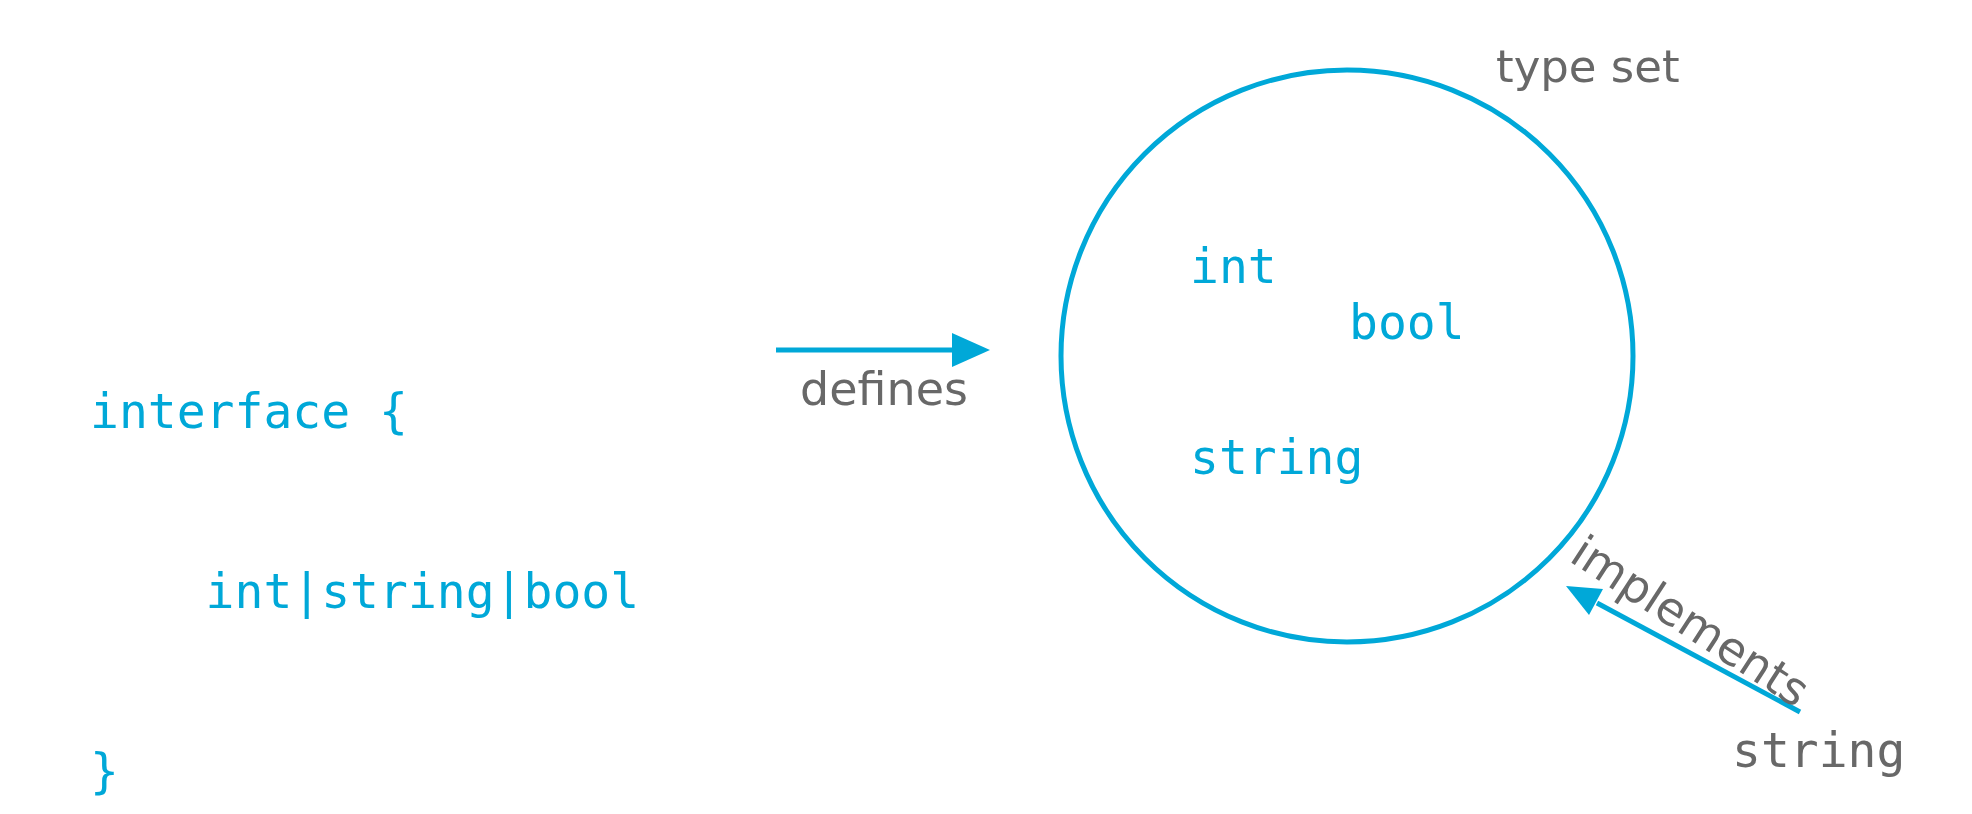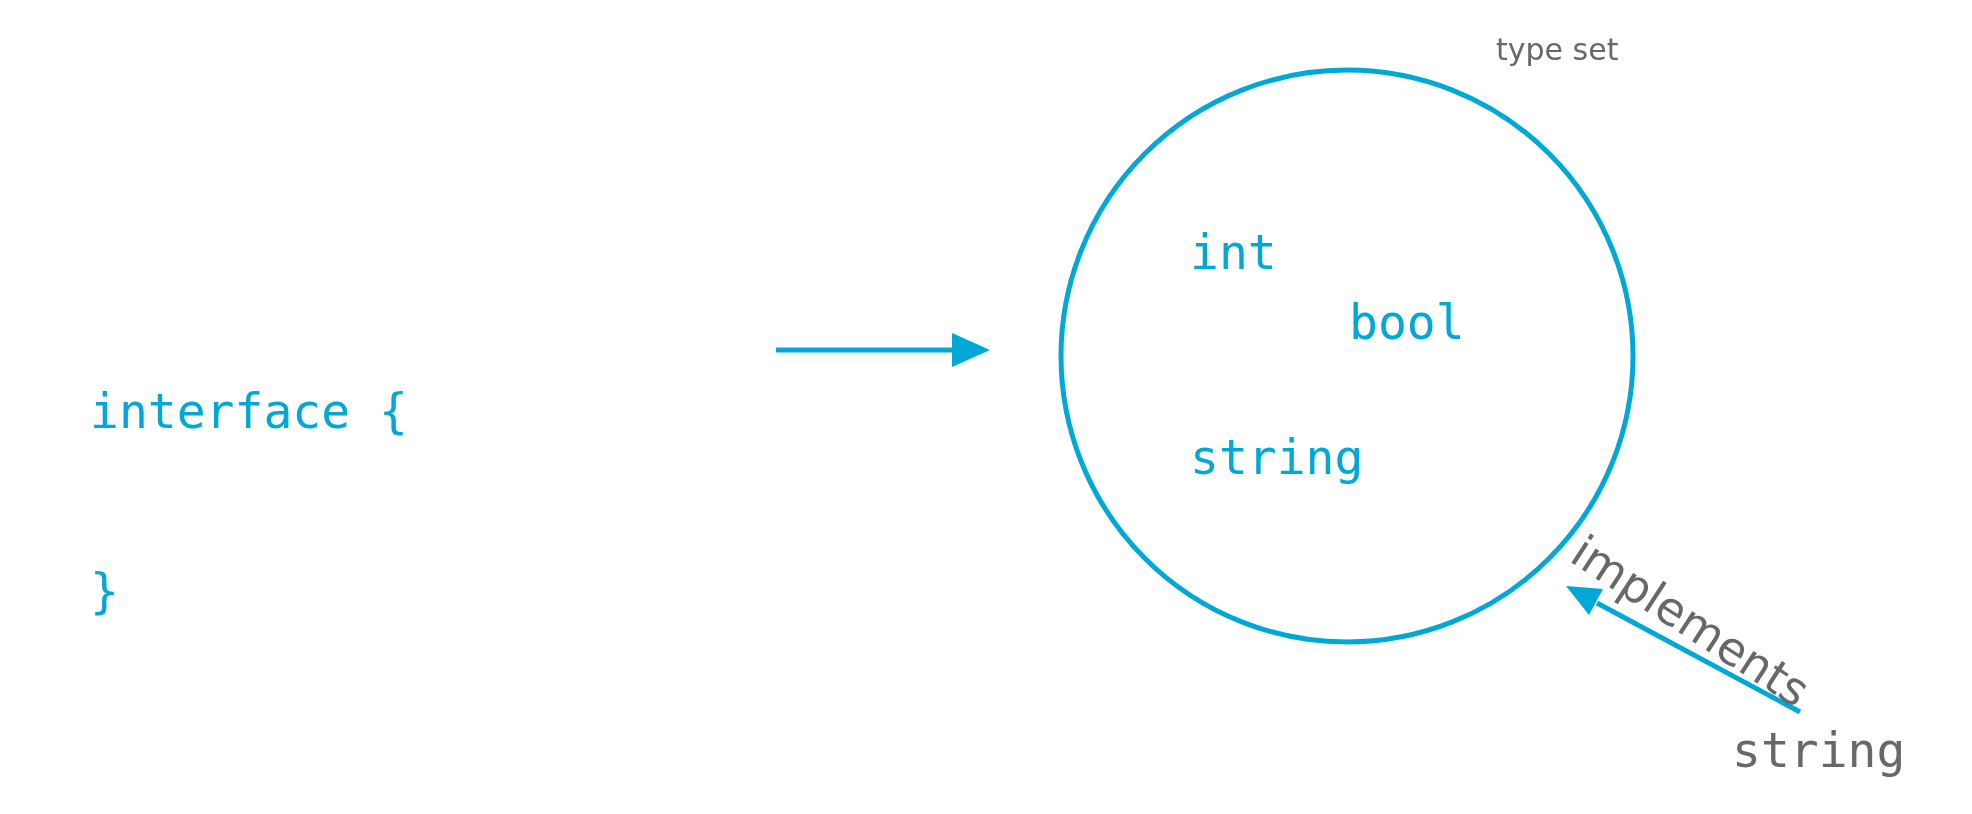--- a/index.html
+++ b/index.html
@@ -34,35 +34,35 @@
     white-space: pre;
   }
   .gray-label {
     position: absolute;
     color: var(--label);
     font-size: 46px;
     line-height: 1.1;
     white-space: nowrap;
   }
   .defines-label { left: 800px; top: 364px; }
-  .typeset-label { left: 1496px; top: 33px; font-size: 30px; text-align: right; }
+  .typeset-label { left: 1496px; top: 42px; font-size: 45px; text-align: right; }
   .implements-label {
     left: 1590px; top: 526px;
     transform: rotate(33deg);
     transform-origin: 0 0;
   }
   .member {
     position: absolute;
     font-family: "DejaVu Sans Mono", "Liberation Mono", monospace;
     font-size: 48px;
     line-height: 48px;
     color: var(--accent);
     white-space: nowrap;
   }
-  .member-int    { left: 1190px; top: 228px; text-align: right; }
+  .member-int    { left: 1190px; top: 242px; text-align: right; }
   .member-bool   { left: 1349px; top: 298px; }
   .member-string { left: 1190px; top: 433px; }
   .impl-type {
     position: absolute;
     left: 1732px; top: 726px;
     font-family: "DejaVu Sans Mono", "Liberation Mono", monospace;
     font-size: 48px;
     line-height: 48px;
     color: var(--label);
     white-space: nowrap;
@@ -85,23 +85,25 @@
     </g>
 
     <g>
       <line class="accent-stroke" x1="1800" y1="712" x2="1597" y2="603" stroke-width="5"></line>
       <polygon class="accent-fill" points="1566,586 1603,589 1589,615"></polygon>
     </g>
   </svg>
 
   <div class="code">
     <div>interface {</div>
+    <div>    int|string|bool</div>
     <div>}</div>
   </div>
 
+  <div class="gray-label defines-label">defines</div>
 
   <div class="gray-label typeset-label">type set</div>
 
   <div class="gray-label implements-label">implements</div>
 
   <div class="member member-int">int</div>
 
   <div class="member member-bool">bool</div>
 
   <div class="member member-string">string</div>

